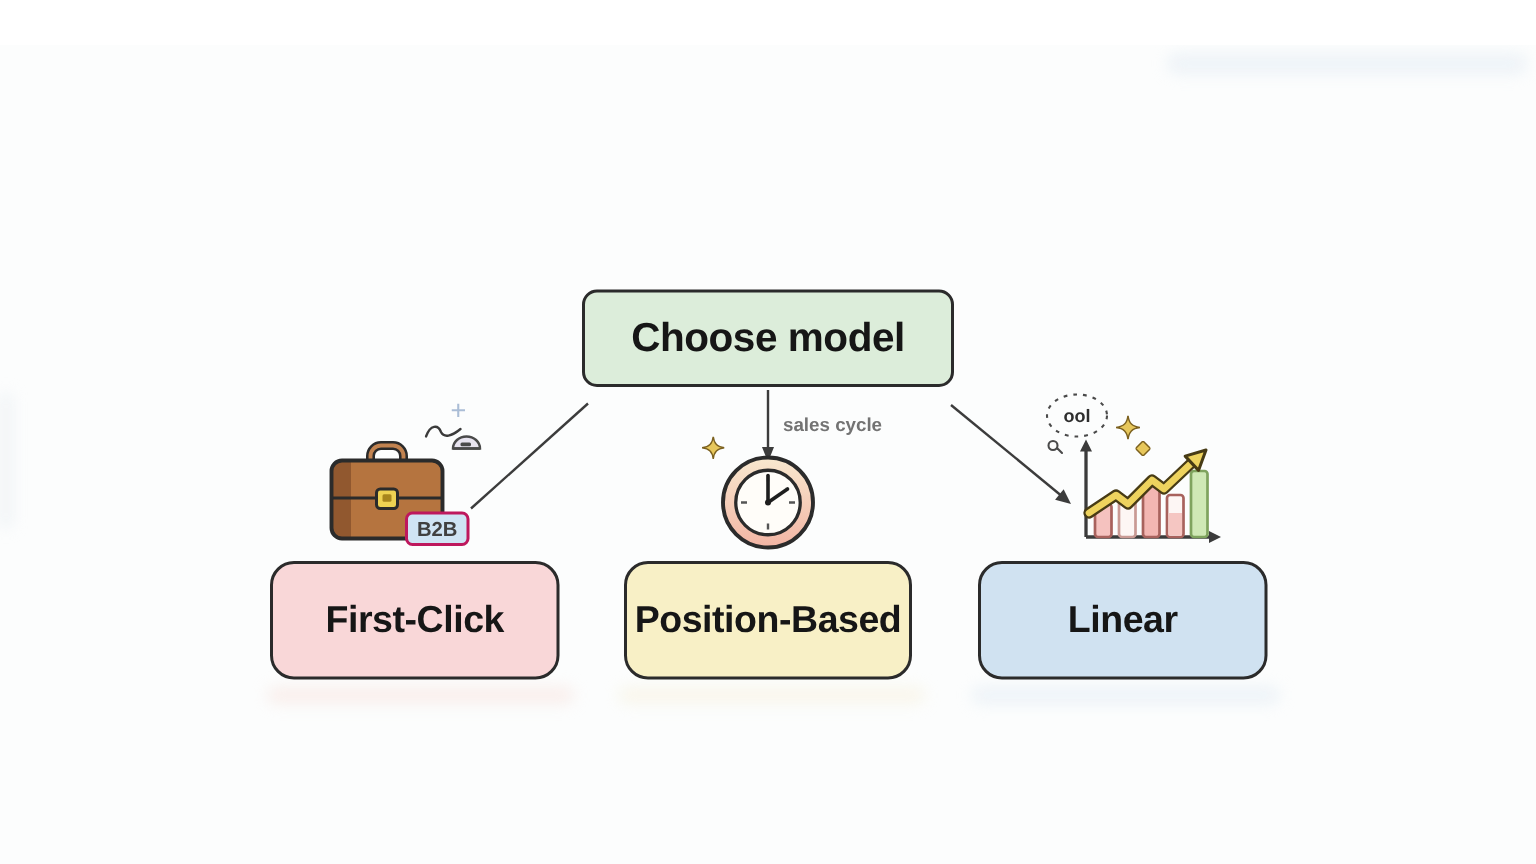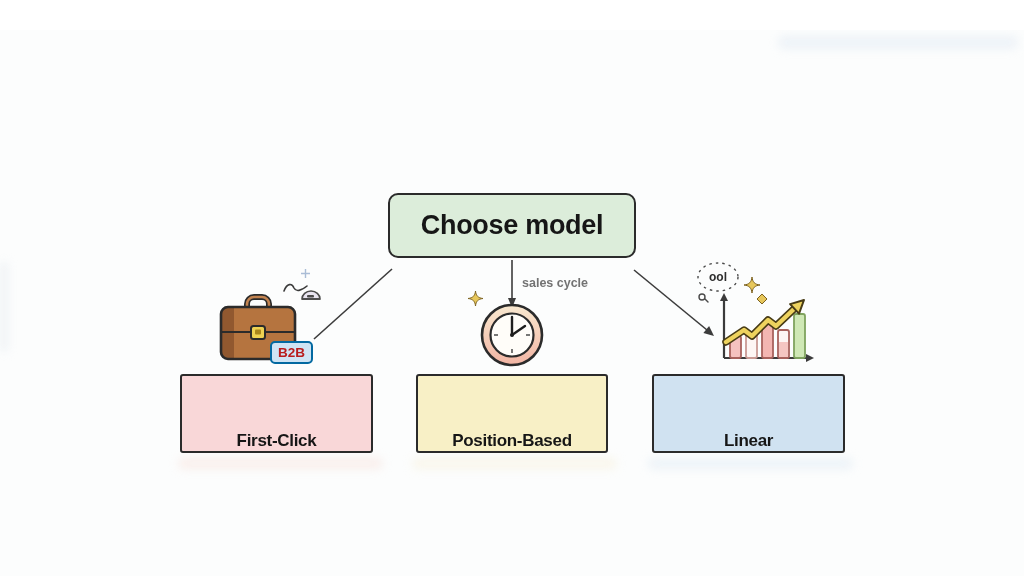--- a/index.html
+++ b/index.html
@@ -13,34 +13,34 @@
   
   .node{
     position:absolute;display:flex;align-items:center;justify-content:center;
     border:2.2px solid #2b2b2b;box-sizing:border-box;
     color:#161616;font-weight:700;letter-spacing:-0.3px;
   }
   .node-root{
     left:388px;top:163px;width:248px;height:65px;border-radius:10px;
     background:#dcedda;font-size:27px;
   }
-  .node-branch{top:344px;height:79px;width:193px;border-radius:3px;font-size:17px;align-items:flex-end;}
+  .node-branch{top:344px;height:79px;width:193px;border-radius:16px;font-size:25px;}
   .node-first{left:180px;background:#f9d7d8;}
   .node-position{left:416px;width:192px;background:#f8f0c6;}
   .node-linear{left:652px;background:#d0e2f1;}
   
   .conn-label{
     position:absolute;left:522px;top:246px;font-size:12.5px;font-weight:600;color:#737373;
   }
   
   .badge{
     position:absolute;left:270px;top:311px;width:43px;height:23px;
-    background:#cfe4f4;border:2px solid #0369a1;border-radius:5px;box-sizing:border-box;
+    background:#cfe4f4;border:2px solid #be185d;border-radius:5px;box-sizing:border-box;
     display:flex;align-items:center;justify-content:center;
-    font-size:13.5px;font-weight:700;color:#b91c1c;
+    font-size:13.5px;font-weight:700;color:#404040;
   }
   svg{display:block;}
   .overlay{position:absolute;left:0;top:0;pointer-events:none;}
   
   .smear{position:absolute;filter:blur(5px);border-radius:8px;}
   .smear-tr{left:778px;top:6px;width:240px;height:13px;background:rgba(219,231,242,0.45);}
   .smear-left{left:0px;top:232px;width:8px;height:90px;background:rgba(228,233,240,0.5);}
   .smear-b1{left:178px;top:428px;width:205px;height:11px;background:rgba(246,222,214,0.45);}
   .smear-b2{left:412px;top:428px;width:205px;height:11px;background:rgba(247,240,216,0.45);}
   .smear-b3{left:648px;top:428px;width:205px;height:11px;background:rgba(221,233,244,0.5);}

